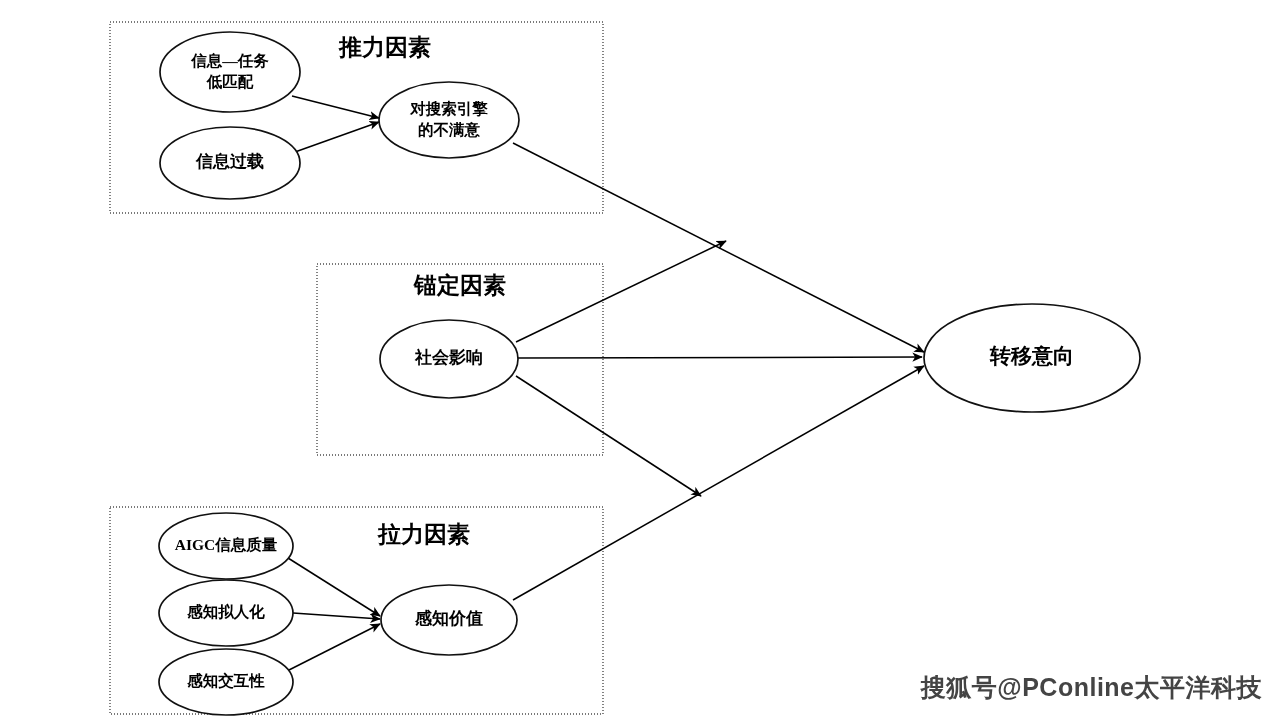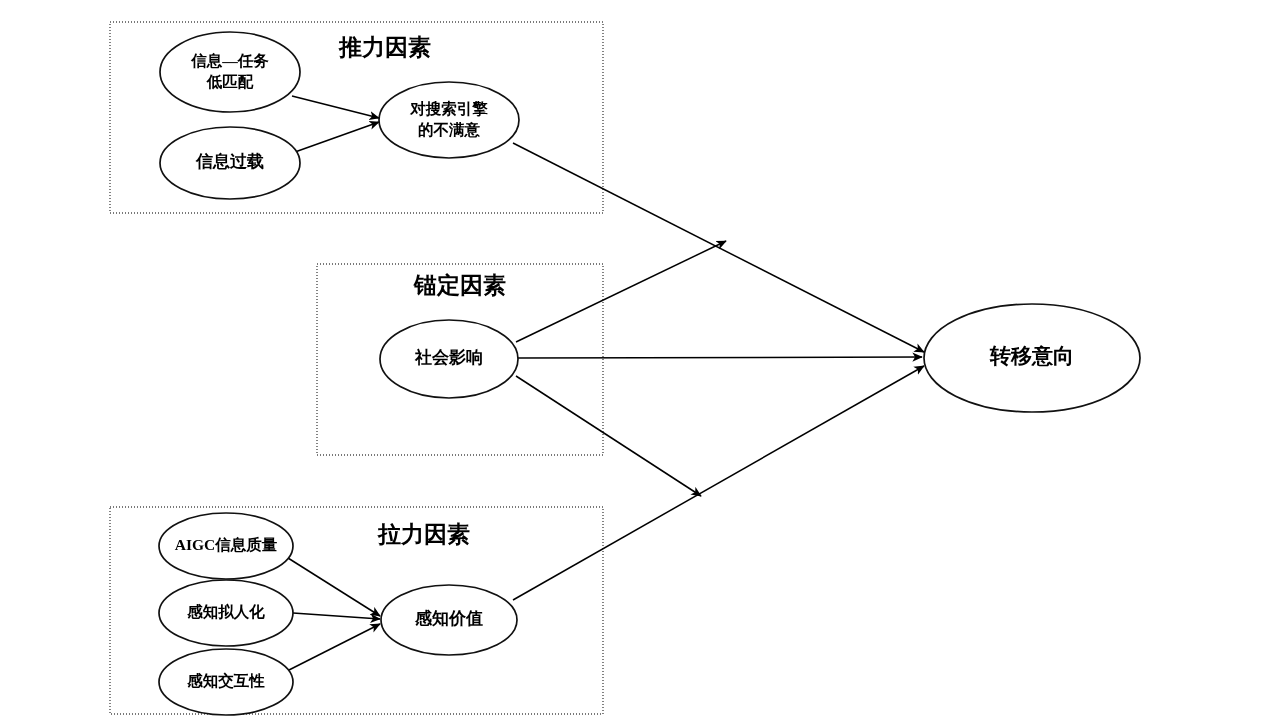--- a/index.html
+++ b/index.html
@@ -139,13 +139,14 @@
           <text x="1032" y="358" class="node-label size-lg"><tspan x="1032" y="358">转移意向</tspan></text>
         </g>
       </g>
     <g id="group-titles">
         <text x="385" y="50" class="group-title">推力因素</text>
         <text x="460" y="288" class="group-title">锚定因素</text>
         <text x="424" y="537" class="group-title">拉力因素</text>
       </g>
   </svg>
 
+  <div class="watermark">搜狐号@PConline太平洋科技</div>
 </div>
 
 </body></html>

